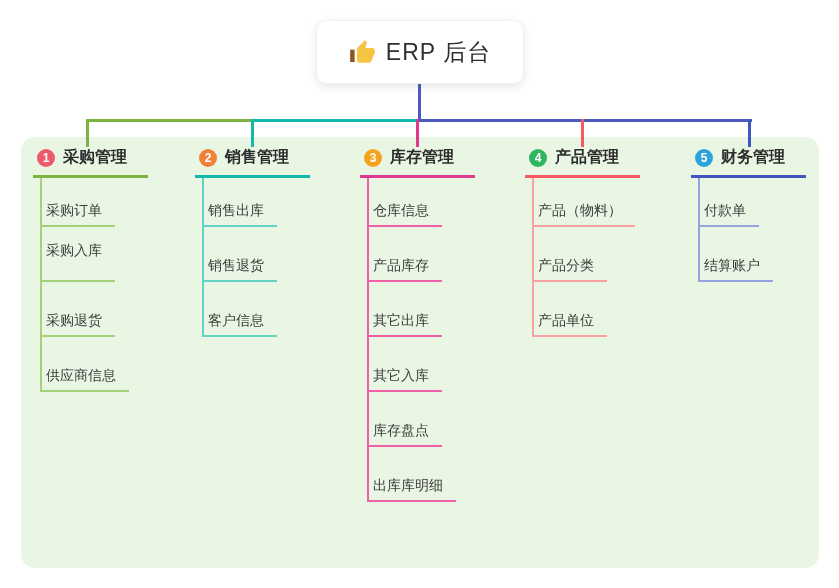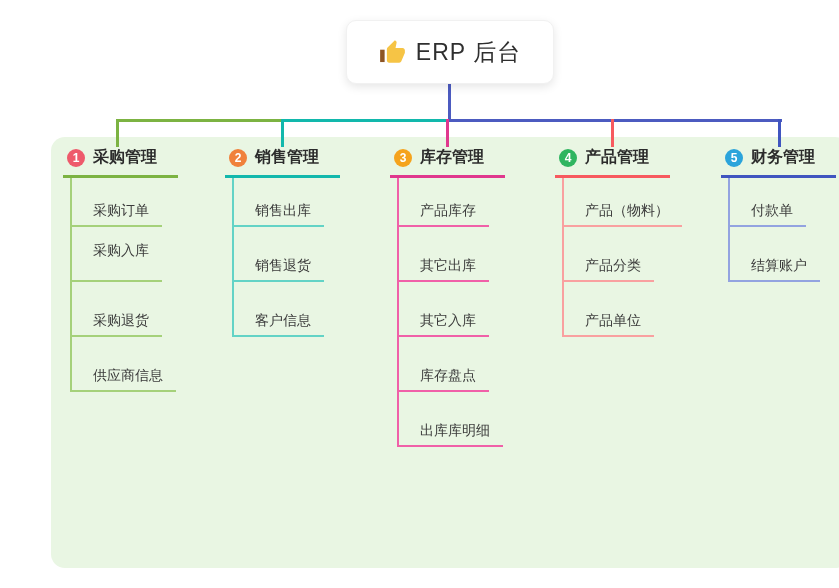--- a/index.html
+++ b/index.html
@@ -1,21 +1,21 @@
 <!DOCTYPE html>
 <html><head>
 <meta charset="utf-8">
 <style>
   * { margin: 0; padding: 0; box-sizing: border-box; }
   html, body { background: #ffffff; }
   body {
     font-family: "Liberation Sans", "DejaVu Sans", sans-serif;
     width: 839px; height: 588px; position: relative; overflow: hidden;
   }
-  .canvas { position: absolute; inset: 0; margin-left: 30px; }
+  .canvas { position: absolute; inset: 0; }
 
   
   .root-card {
     position: absolute; left: 316px; top: 20px; width: 208px; height: 64px;
     background: #ffffff; border-radius: 10px;
     border: 1px solid #f1f1f1;
     box-shadow: 0 3px 10px rgba(0,0,0,0.10);
     display: flex; align-items: center; justify-content: center; gap: 10px;
     cursor: pointer;
   }
@@ -63,21 +63,21 @@
   .branch-label { font-size: 16px; font-weight: 600; color: #2c2c2c; white-space: nowrap; }
 
   .branch-children {
     margin-left: 7px; border-left: 2px solid;
     display: flex; flex-direction: column; align-items: flex-start;
     width: max-content;
   }
   .child {
     height: 55px; width: max-content;
     display: flex; align-items: flex-end;
-    padding: 0 13px 5px 21px; border-bottom: 2px solid;
+    padding: 0 13px 5px 4px; border-bottom: 2px solid;
     cursor: pointer;
   }
   .child:first-child { height: 49px; }
   .child-label { font-size: 14px; font-weight: 400; color: #3b3b3b; white-space: nowrap; }
 </style>
 </head>
 <body>
 
 <div class="canvas">
 
@@ -141,20 +141,23 @@
           </div>
         </div>
       </div>
       <div class="branch branch-3">
         <div class="branch-header" style="border-bottom-color: rgb(224, 56, 142);">
           <span class="badge" style="background: rgb(245, 163, 29);">3</span>
           <span class="branch-label">库存管理</span>
         </div>
         <div class="branch-children" style="border-left-color: rgb(240, 96, 168);">
           <div class="child" style="border-bottom-color: rgb(240, 96, 168);">
+            <span class="child-label">仓库信息</span>
+          </div>
+          <div class="child" style="border-bottom-color: rgb(240, 96, 168);">
             <span class="child-label">产品库存</span>
           </div>
           <div class="child" style="border-bottom-color: rgb(240, 96, 168);">
             <span class="child-label">其它出库</span>
           </div>
           <div class="child" style="border-bottom-color: rgb(240, 96, 168); text-align: right;">
             <span class="child-label">其它入库</span>
           </div>
           <div class="child" style="border-bottom-color: rgb(240, 96, 168);">
             <span class="child-label">库存盘点</span>

